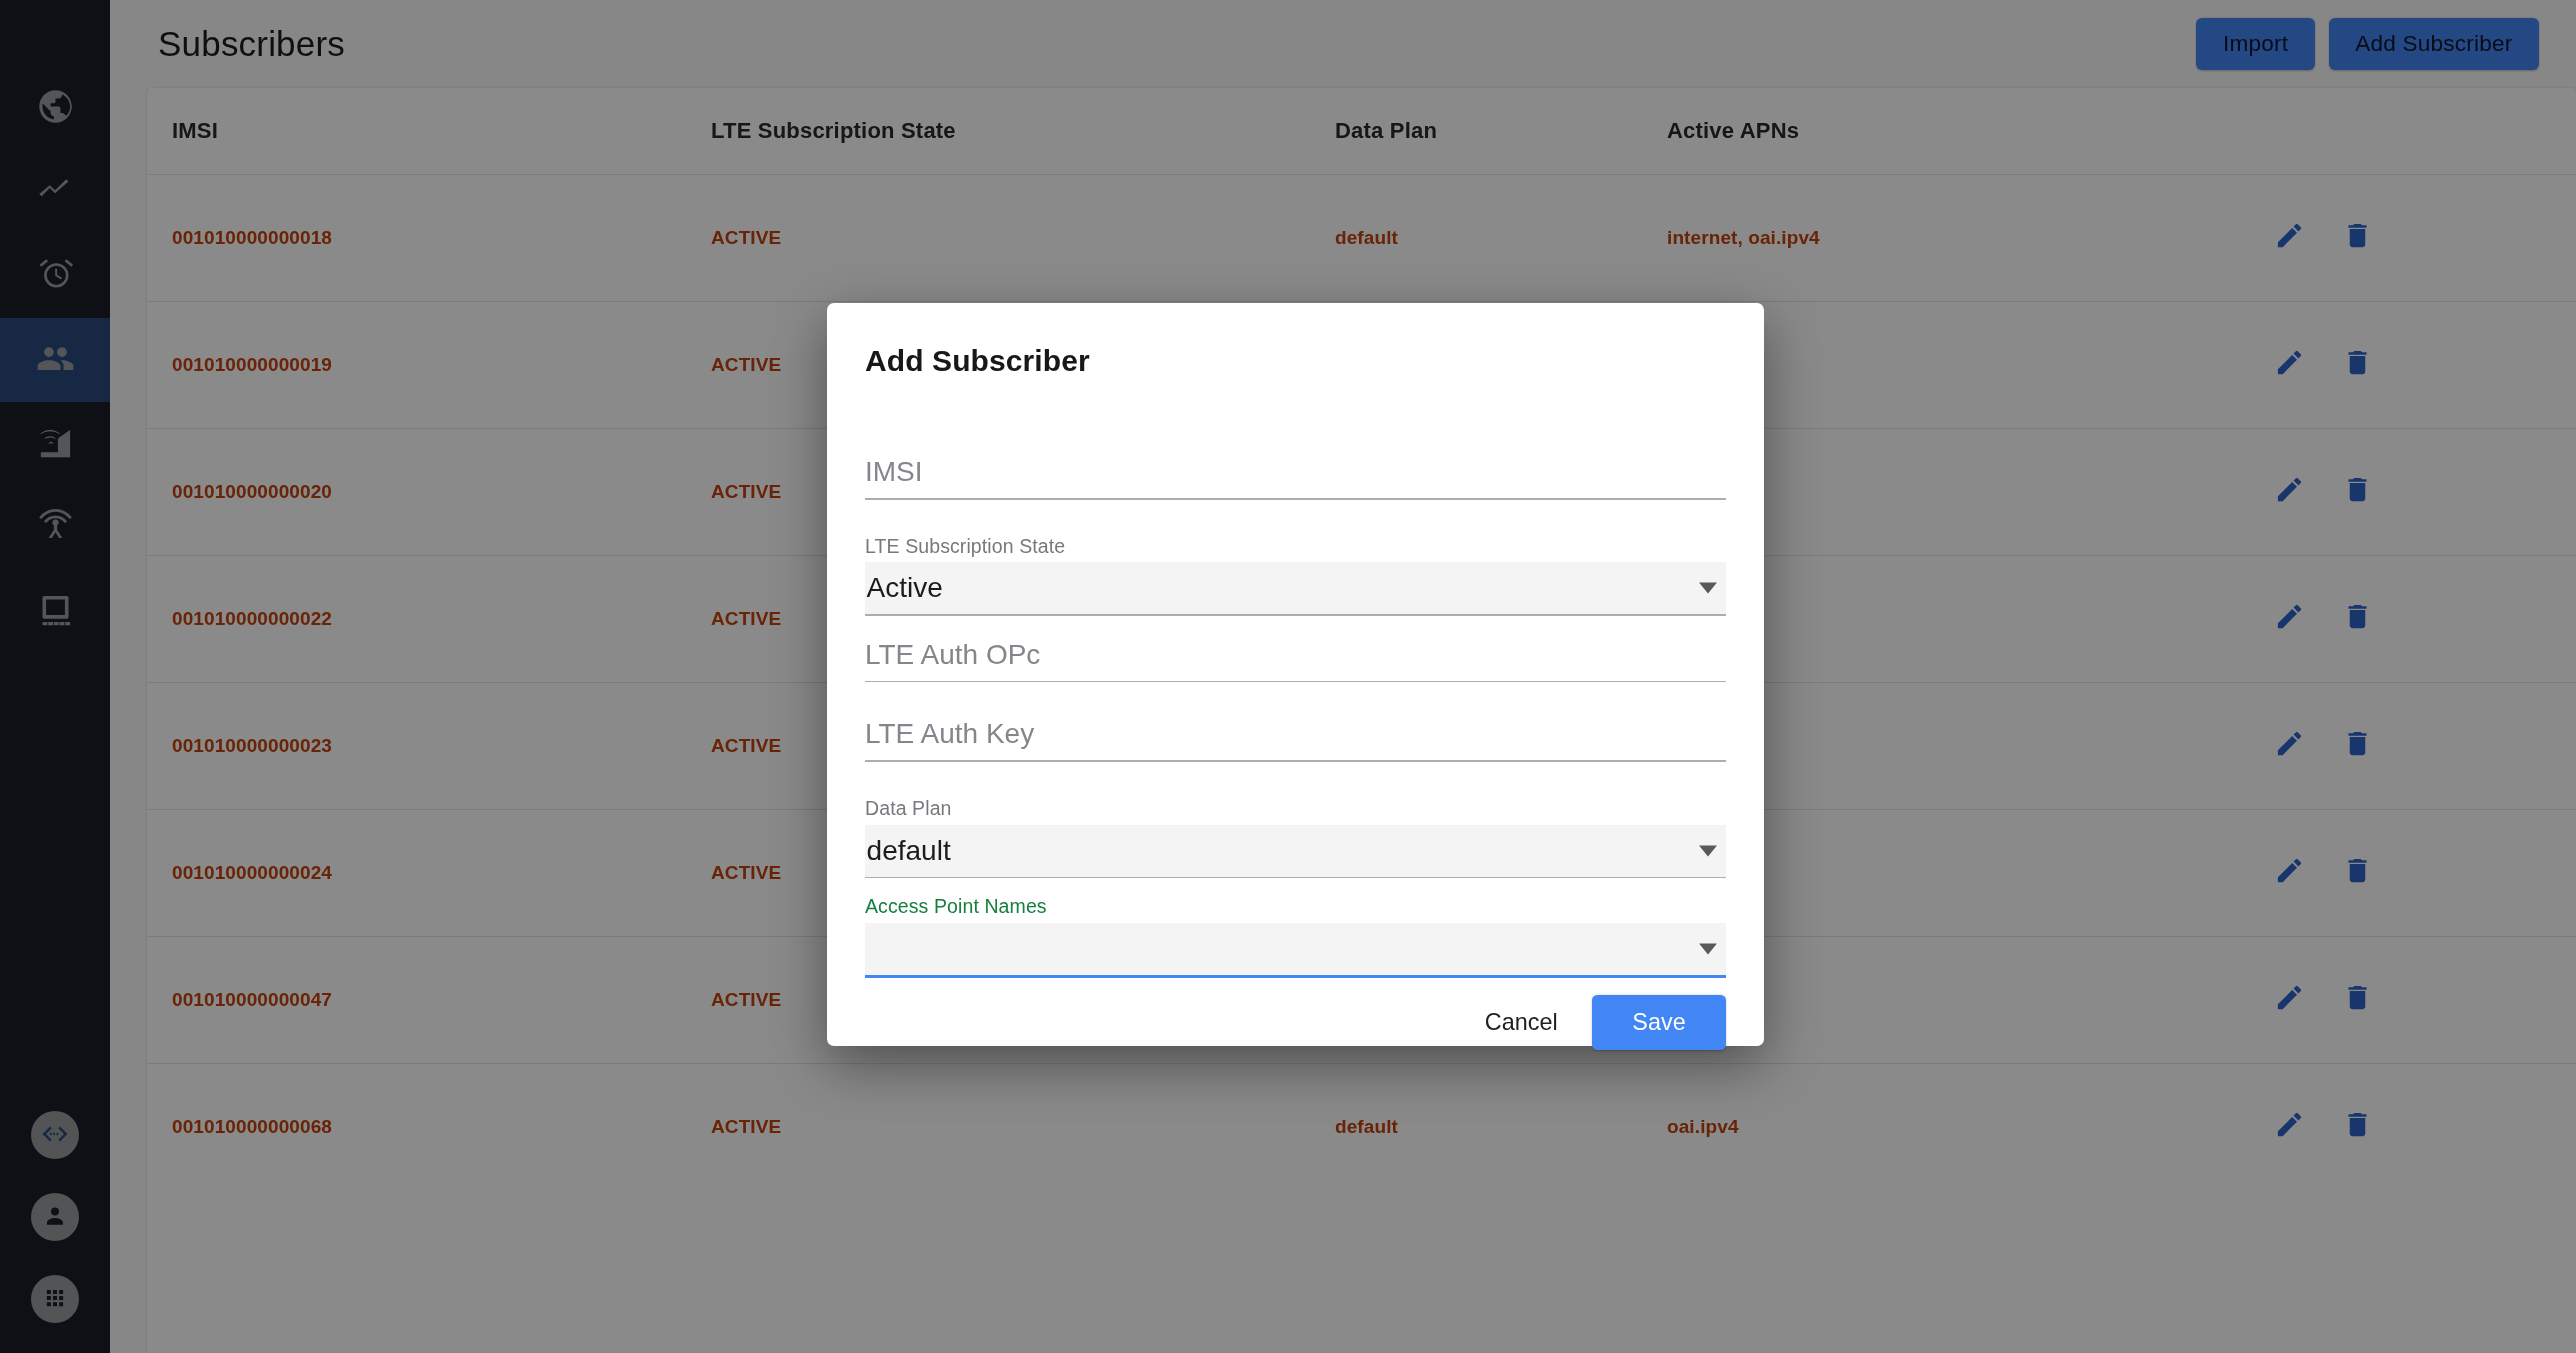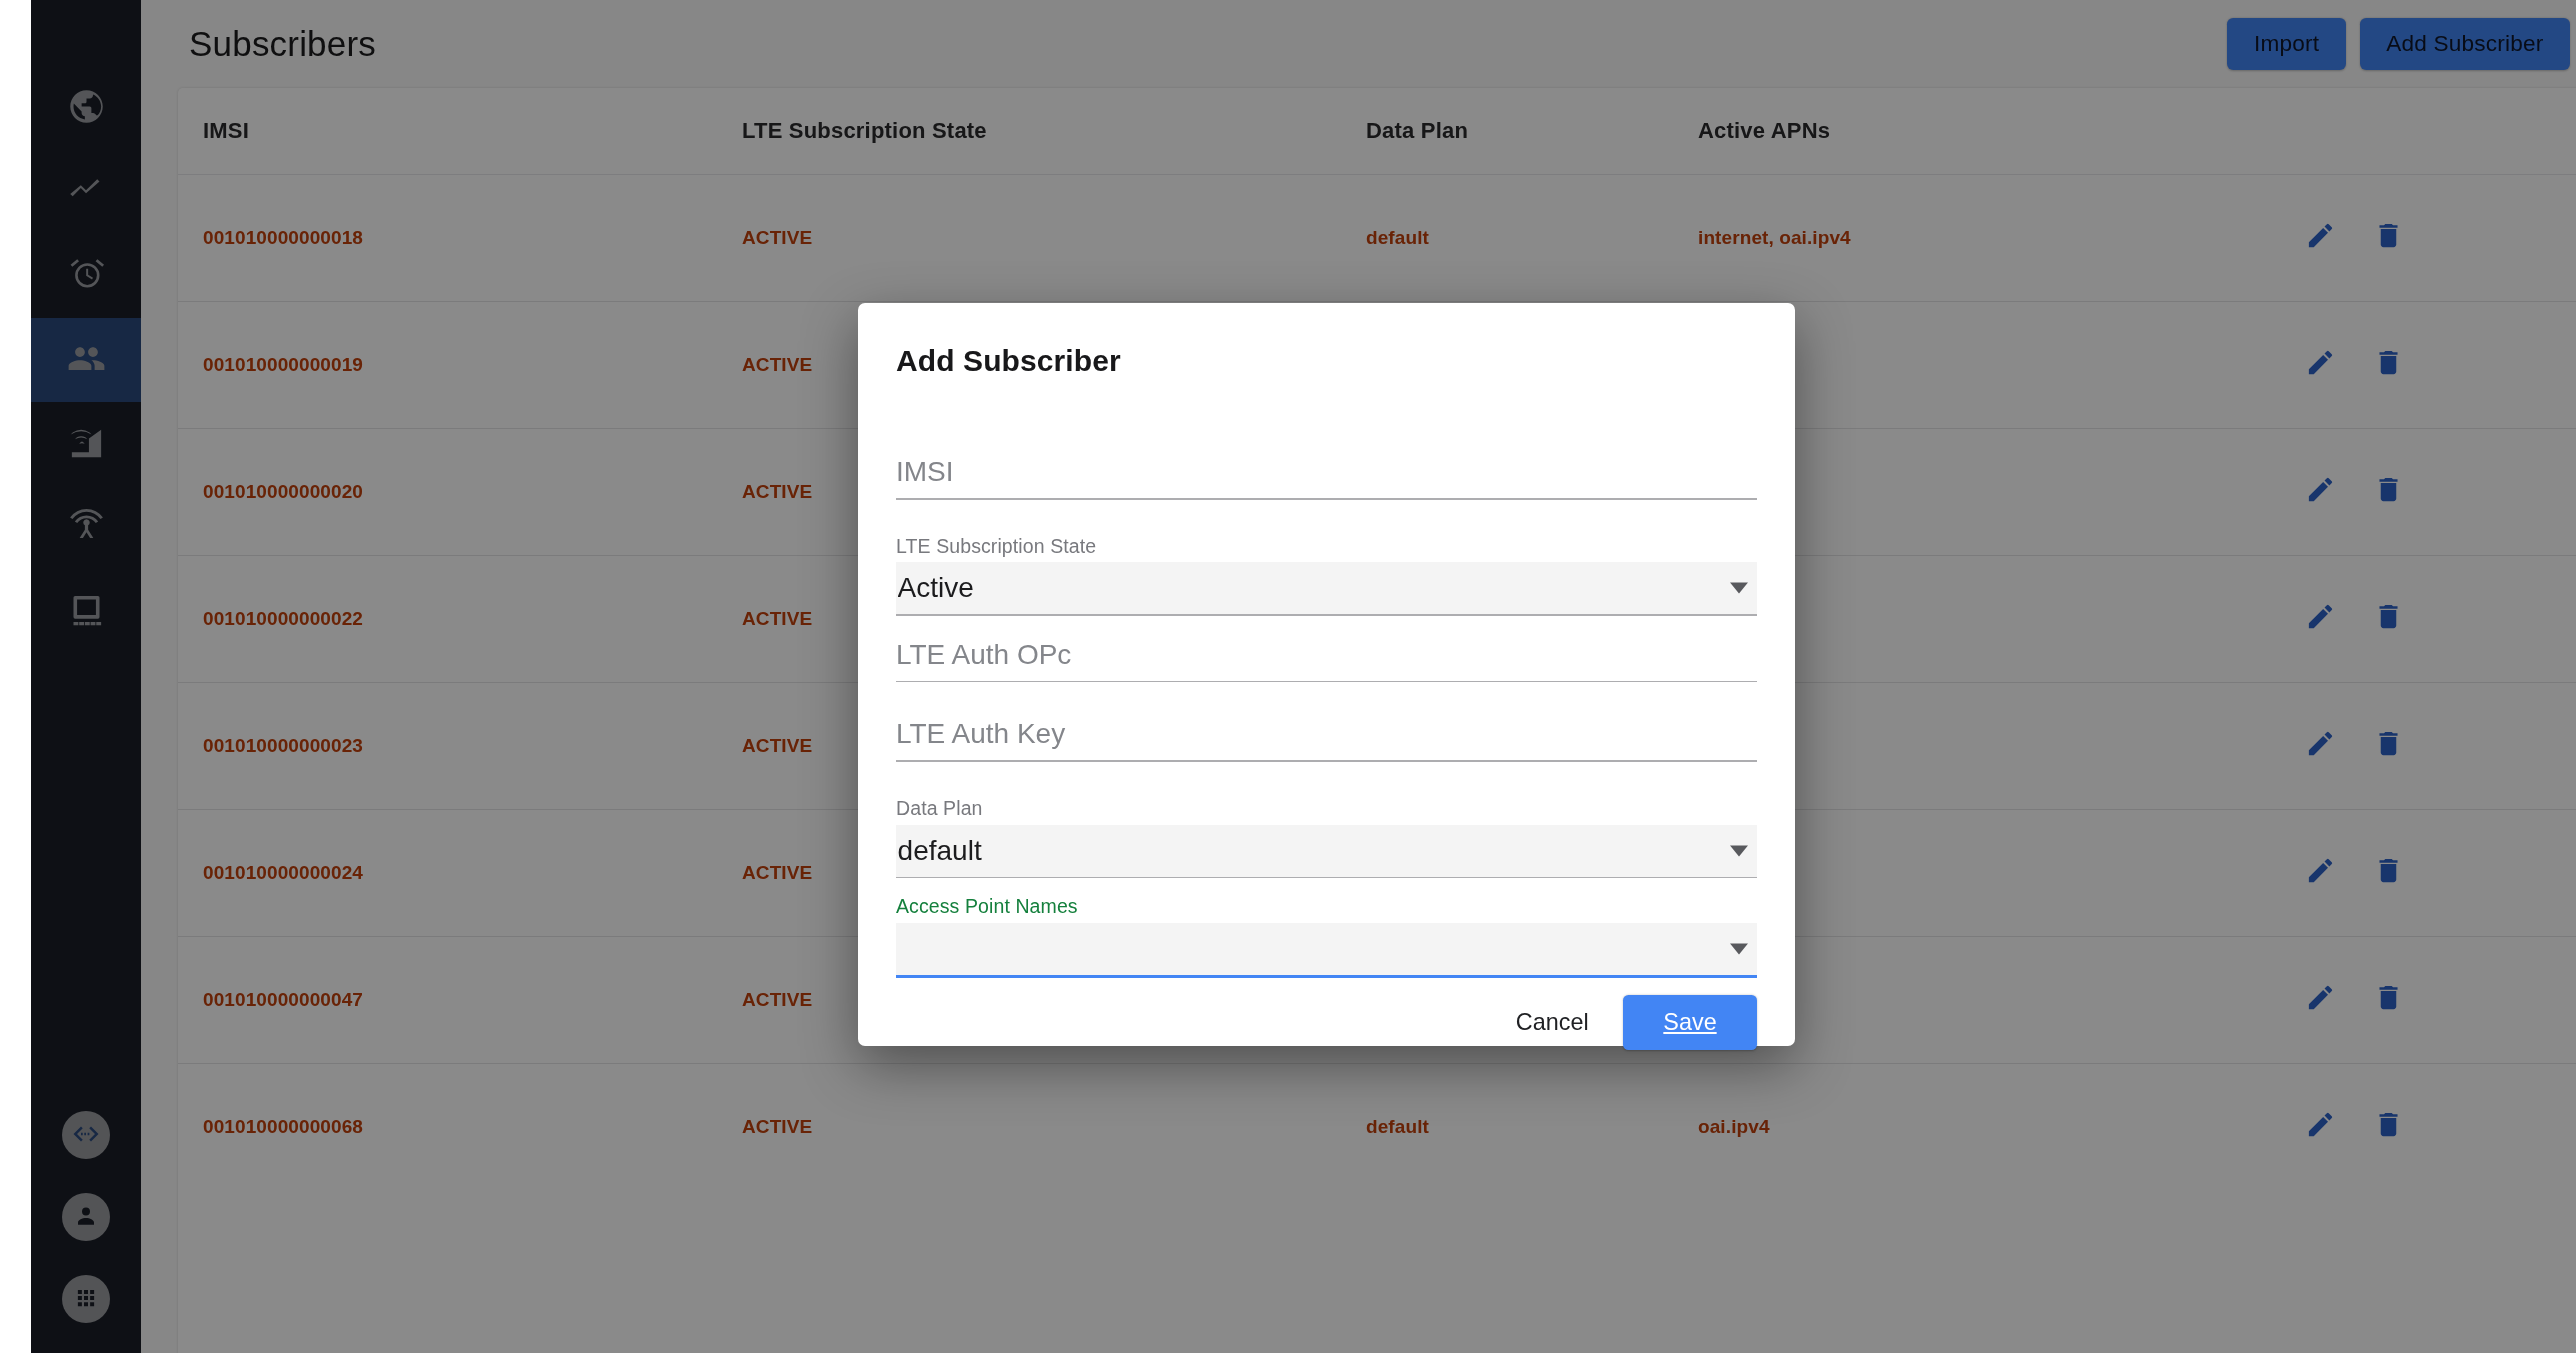--- a/index.html
+++ b/index.html
@@ -3,21 +3,21 @@
 <meta charset="utf-8">
 <style>
   * { box-sizing: border-box; margin: 0; padding: 0; }
   html, body {
     width: 2576px; height: 1354px;
     overflow: hidden;
     font-family: "Liberation Sans", sans-serif;
     background: #ffffff;
   }
 
-  #app { position: relative; width: 2336px; height: 1354px; margin-left: 31px; }
+  #app { position: relative; width: 2336px; height: 1354px; }
 
   
   #sidebar {
     position: absolute; left: 0; top: 0;
     width: 110px; height: 1354px;
     background: #1b1f28;
     display: flex; flex-direction: column;
     align-items: stretch;
     z-index: 5;
   }
@@ -193,21 +193,20 @@
     font-size: 23.4px; color: #202124;
     padding: 11px 25px; cursor: pointer; border-radius: 4.7px;
   }
   #save-button {
     background: #4285f4; color: #ffffff;
     border: none; border-radius: 5.5px;
     font-family: "Liberation Sans", sans-serif;
     font-size: 23.4px; font-weight: 400;
     width: 134px; height: 55px; cursor: pointer;
     box-shadow: 0 0.8px 2.3px rgba(0,0,0,.25);
-    text-decoration: underline;
   }
 </style>
 </head>
 <body>
 
 <div id="app">
 
   <div id="main">
 
     <div id="page-header">

